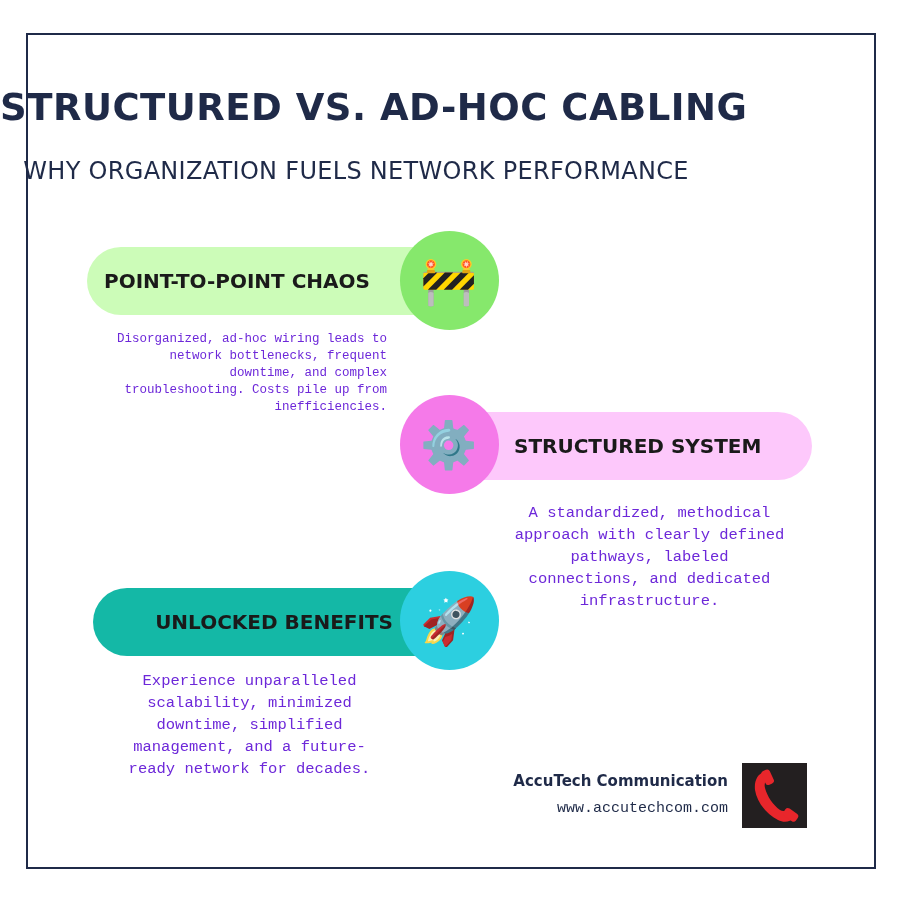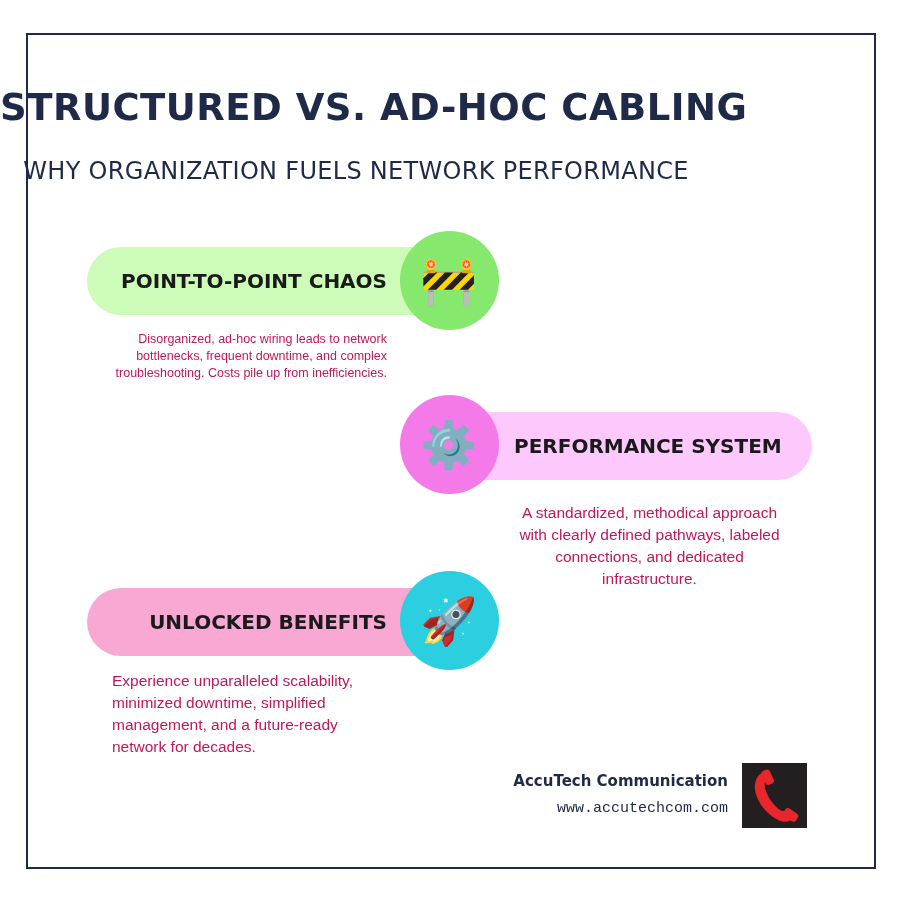--- a/index.html
+++ b/index.html
@@ -11,59 +11,59 @@
            font-family:"DejaVu Sans", sans-serif; font-weight:bold; font-size:37px;
            color:#1f2a48; letter-spacing:0.5px; }
   .subtitle { position:absolute; left:0; width:712px; top:157px; text-align:center;
            font-family:"DejaVu Sans", sans-serif; font-size:24px; color:#1f2a48;
            letter-spacing:0.3px; }
   .pill { position:absolute; height:68px; border-radius:34px; display:flex; align-items:center; }
   .pill .label { font-family:"DejaVu Sans", sans-serif; font-weight:bold; font-size:20px;
            color:#1a1a1a; white-space:nowrap; }
   .circle { position:absolute; width:99px; height:99px; border-radius:50%;
            display:flex; align-items:center; justify-content:center; font-size:46px; }
-  .desc { position:absolute; font-family:Liberation Sans, sans-serif; color:#be185d; }
+  .desc { position:absolute; font-family:Liberation Mono, monospace; color:#6d28d9; }
   .brand-name { position:absolute; right:172px; top:772px; font-family:"DejaVu Sans", sans-serif;
            font-weight:bold; font-size:15px; color:#1f2a48; white-space:nowrap; }
   .brand-url { position:absolute; right:172px; top:800px; font-family:Liberation Mono, monospace;
            font-size:15px; color:#1f2a48; white-space:nowrap; }
   .logo { position:absolute; left:742px; top:763px; width:65px; height:65px; background:#231f20;
            display:flex; align-items:center; justify-content:center; }
 </style>
 </head>
 <body>
 
 <div class="frame"></div>
 
 <div class="title">STRUCTURED VS. AD-HOC CABLING</div>
 <div class="subtitle">WHY ORGANIZATION FUELS NETWORK PERFORMANCE</div>
 
-<div class="pill" style="left:87px; top:247px; width:400px; background:#ccfcb8; justify-content:flex-end; padding-right:0;">
+<div class="pill" style="left:87px; top:247px; width:400px; background:#ccfcb8; justify-content:center; padding-right:0;">
   <span class="label" style="margin-right:100px;">POINT-TO-POINT CHAOS</span>
 </div>
 <div class="circle" style="left:400px; top:231px; background:#86e86c;">
   <span>🚧</span>
 </div>
 <div class="desc" style="left:112px; top:331px; width:275px; text-align:right; font-size:12.5px; line-height:17px;">Disorganized, ad-hoc wiring leads to network bottlenecks, frequent downtime, and complex troubleshooting. Costs pile up from inefficiencies.</div>
 
 <div class="pill" style="left:450px; top:412px; width:362px; background:#fdc8fb;">
-  <span class="label" style="margin-left:64px;">PERFORMANCE SYSTEM</span>
+  <span class="label" style="margin-left:64px;">STRUCTURED SYSTEM</span>
 </div>
 <div class="circle" style="left:400px; top:395px; background:#f57ae9;">
   <span>⚙️</span>
 </div>
 <div class="desc" style="left:512px; top:502px; width:275px; text-align:center; font-size:15.5px; line-height:22px;">A standardized, methodical approach with clearly defined pathways, labeled connections, and dedicated infrastructure.</div>
 
-<div class="pill" style="left:87px; top:588px; width:400px; background:#f9a8d4; justify-content:flex-end;">
+<div class="pill" style="left:93px; top:588px; width:400px; background:#14b8a6; justify-content:flex-end;">
   <span class="label" style="margin-right:100px;">UNLOCKED BENEFITS</span>
 </div>
 <div class="circle" style="left:400px; top:571px; background:#2ccfe0;">
   <span>🚀</span>
 </div>
-<div class="desc" style="left:112px; top:670px; width:275px; text-align:left; font-size:15.5px; line-height:22px;">Experience unparalleled scalability, minimized downtime, simplified management, and a future-ready network for decades.</div>
+<div class="desc" style="left:112px; top:670px; width:275px; text-align:center; font-size:15.5px; line-height:22px;">Experience unparalleled scalability, minimized downtime, simplified management, and a future-ready network for decades.</div>
 
 <div class="brand-name">AccuTech Communication</div>
 <div class="brand-url">www.accutechcom.com</div>
 <div class="logo">
   <svg width="50" height="56" viewBox="0 0 50 56">
     <path d="M14 4 C8 6 4 12 5 22 C7 34 16 46 28 52 C34 55 40 54 44 50 L38 41 C36 43 33 44 30 42 C23 37 17 28 15 20 C14 16 15 13 18 12 Z" fill="#e8262b"></path>
     <rect x="13" y="2" width="9" height="15" rx="3" transform="rotate(-25 17 9)" fill="#e8262b"></rect>
     <rect x="36" y="40" width="9" height="15" rx="3" transform="rotate(-55 40 47)" fill="#e8262b"></rect>
   </svg>
 </div>

